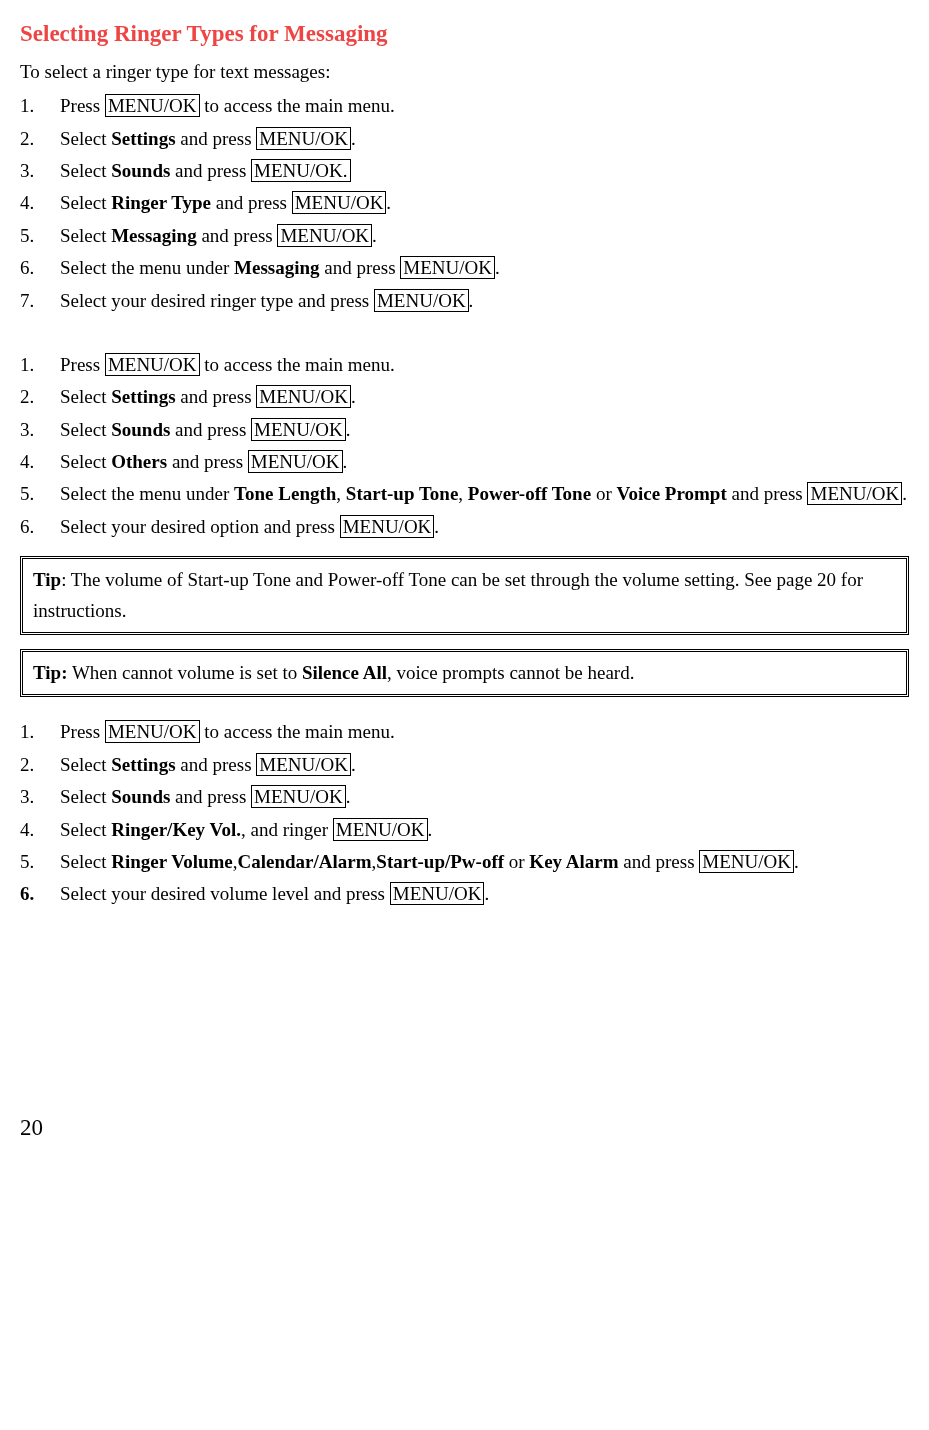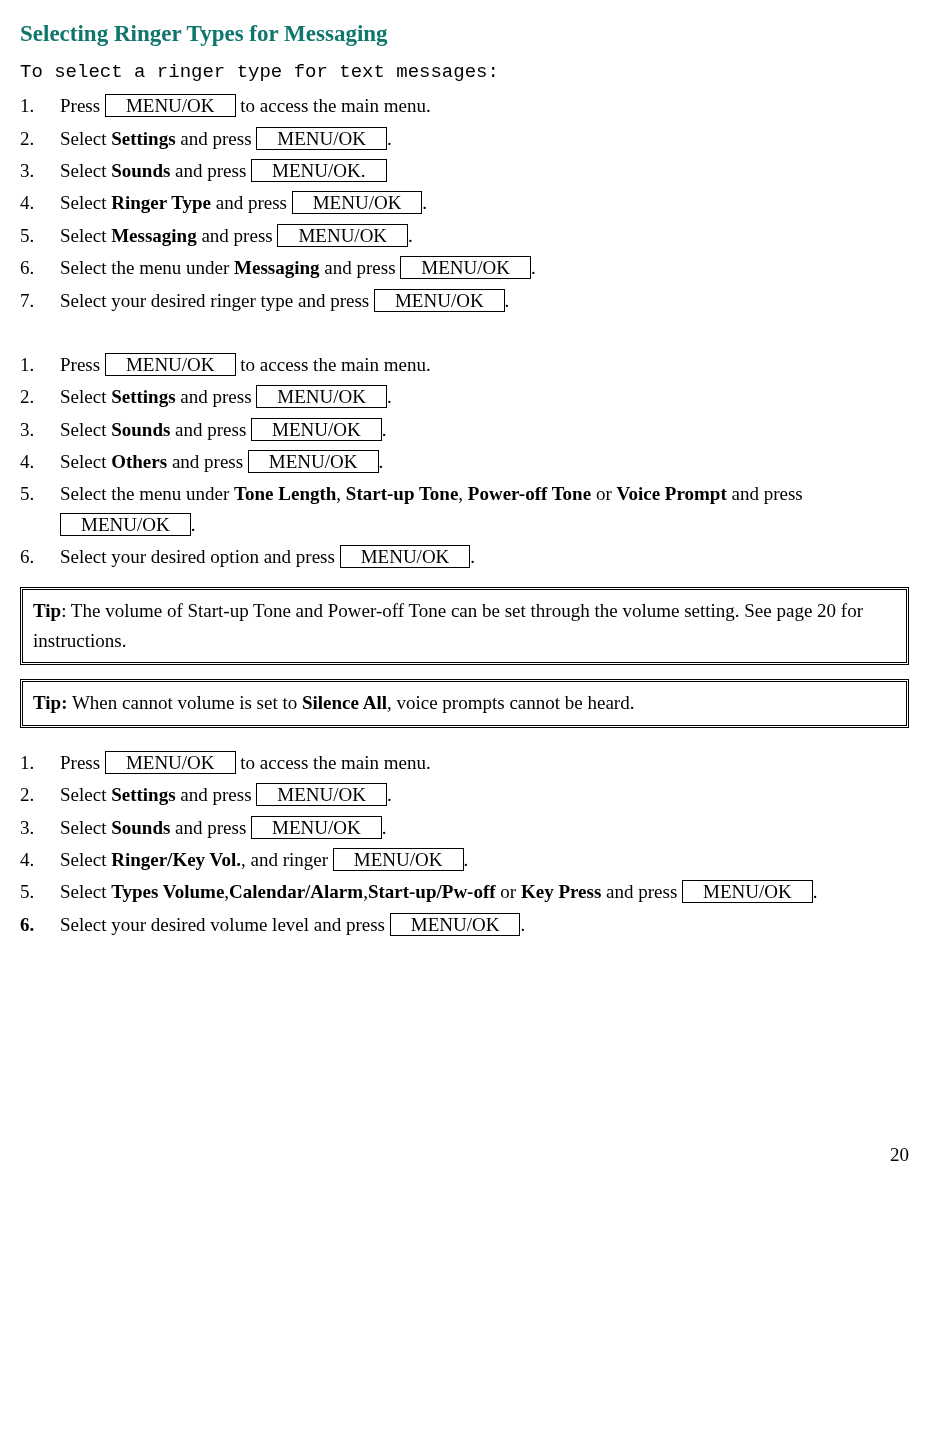--- a/index.html
+++ b/index.html
@@ -6,28 +6,27 @@
     font-family: Georgia, 'Times New Roman', serif;
     font-size: 19px;
     line-height: 1.6;
     color: #000;
     background: #fff;
     margin: 0;
     padding: 16px 20px 16px 20px;
     width: 889px;
   }
   .heading {
-    color: #0f766e;
+    color: #ef4444;
     font-size: 23px;
     font-weight: bold;
     margin: 0 0 4px 0;
   }
   .intro {
     margin: 0 0 4px 0;
-    font-family: Liberation Mono, monospace;
   }
   ol {
     margin: 0;
     padding-left: 0;
     list-style: none;
     counter-reset: item;
   }
   ol li {
     counter-increment: item;
     padding-left: 40px;
@@ -35,33 +34,33 @@
     margin: 2px 0;
   }
   ol li::before {
     content: counter(item) ".";
     position: absolute;
     left: 0;
     width: 28px;
   }
   .btn {
     border: 1px solid #000;
-    padding: 0 20px;
+    padding: 0 2px;
   }
   .bold { font-weight: bold; }
   .bold-num::before { font-weight: bold; }
   .tip-box {
     border: 3px double #000;
     padding: 6px 10px;
     margin: 14px 0;
   }
   .section { margin-bottom: 34px; }
   .page-num {
-    text-align: right;
-    font-size: 19px;
+    text-align: left;
+    font-size: 23px;
     margin-top: 200px;
   }
 </style>
 </head>
 <body>
 
 <div class="section">
   <div class="heading">Selecting Ringer Types for Messaging</div>
   <div class="intro">To select a ringer type for text messages:</div>
   <ol>
@@ -93,18 +92,18 @@
 <div class="tip-box">
   <span class="bold">Tip:</span><span> When cannot volume is set to </span><span class="bold">Silence All</span><span>, voice prompts cannot be heard.</span>
 </div>
 
 <div class="section" style="margin-top:20px;">
   <ol>
     <li><span>Press </span><span class="btn">MENU/OK</span><span> to access the main menu.</span></li>
     <li><span>Select </span><span class="bold">Settings</span><span> and press </span><span class="btn">MENU/OK</span><span>.</span></li>
     <li><span>Select </span><span class="bold">Sounds</span><span> and press </span><span class="btn">MENU/OK</span><span>.</span></li>
     <li><span>Select </span><span class="bold">Ringer/Key Vol.</span><span>, and ringer </span><span class="btn">MENU/OK</span><span>.</span></li>
-    <li><span>Select </span><span class="bold">Types Volume</span><span>,</span><span class="bold">Calendar/Alarm</span><span>,</span><span class="bold">Start-up/Pw-off</span><span> or </span><span class="bold">Key Press</span><span> and press </span><span class="btn">MENU/OK</span><span>.</span></li>
+    <li><span>Select </span><span class="bold">Ringer Volume</span><span>,</span><span class="bold">Calendar/Alarm</span><span>,</span><span class="bold">Start-up/Pw-off</span><span> or </span><span class="bold">Key Alarm</span><span> and press </span><span class="btn">MENU/OK</span><span>.</span></li>
     <li class="bold-num"><span>Select your desired volume level and press </span><span class="btn">MENU/OK</span><span>.</span></li>
   </ol>
 </div>
 
 <div class="page-num">20</div>
 
 </body></html>

